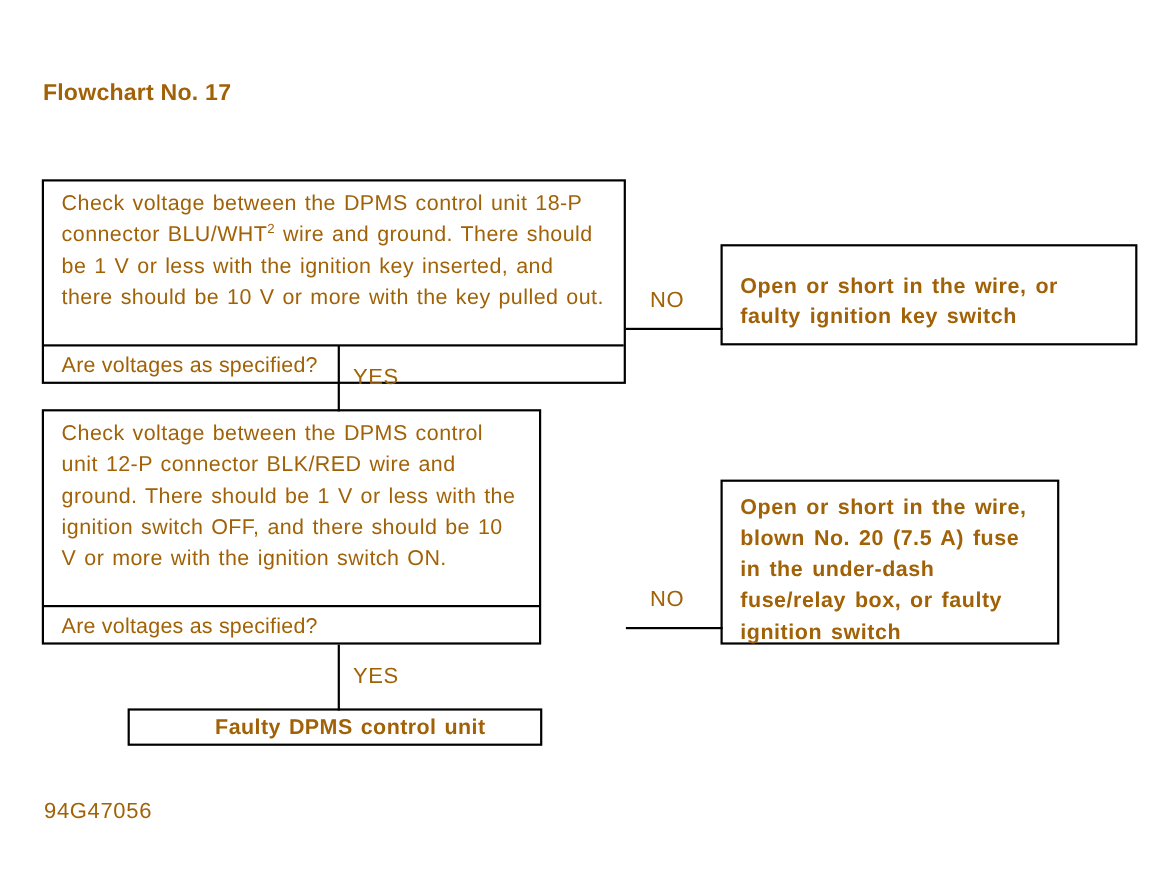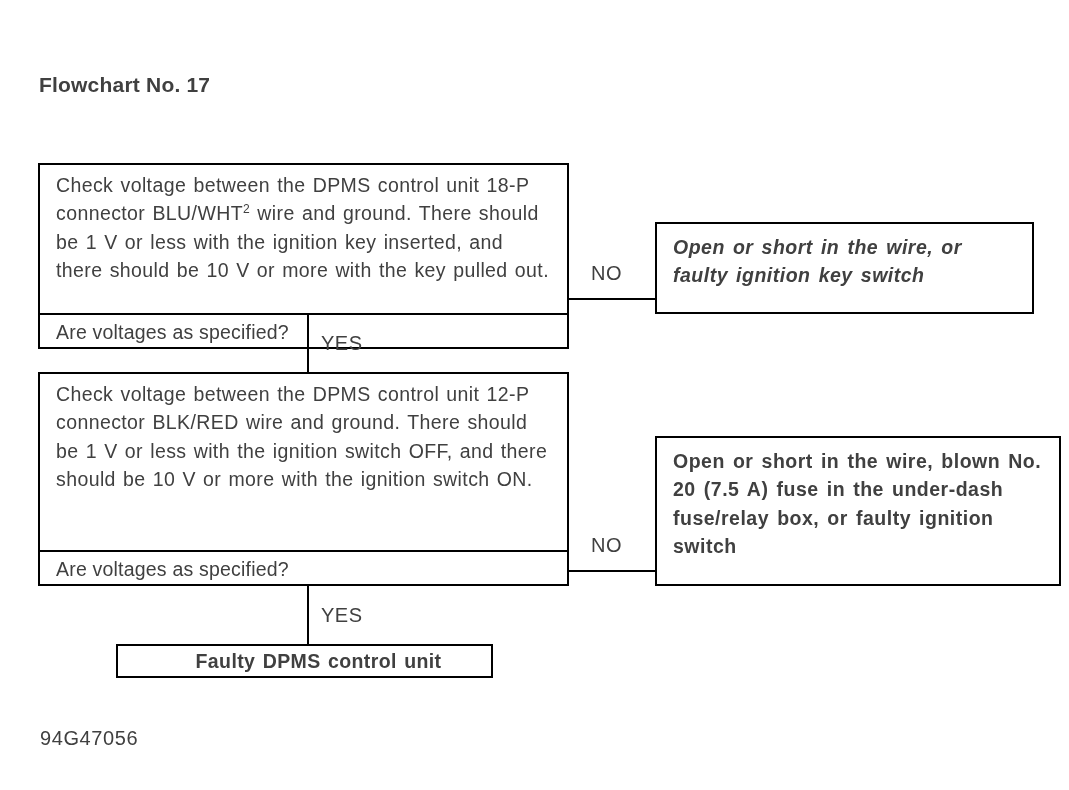--- a/index.html
+++ b/index.html
@@ -6,21 +6,21 @@
     margin: 0;
     padding: 0;
     background: #ffffff;
   }
   #page {
     position: relative;
     width: 1069px;
     height: 790px;
     background: #ffffff;
     font-family: "Liberation Sans", sans-serif;
-    color: #404040;
+    color: #a16207;
     overflow: hidden;
   }
 
   
   #chart-title {
     position: absolute;
     left: 39px;
     top: 73px;
     font-size: 21px;
     font-weight: bold;
@@ -58,27 +58,27 @@
   .result-box .box-body {
     font-weight: bold;
     letter-spacing: 0.5px;
     word-spacing: 2.2px;
   }
 
   
   #decision-box-1 { left: 38px;  top: 128px; width: 531px; height: 186px; margin-top: 35px; }
   #decision-box-1 .box-body { height: 138px; }
 
-  #decision-box-2 { left: 38px;  top: 372px; width: 531px; height: 214px; }
+  #decision-box-2 { left: 38px;  top: 372px; width: 454px; height: 214px; }
   #decision-box-2 .box-body { height: 166px; }
 
   #result-box-1 { left: 655px; top: 222px; width: 379px; height: 92px; }
-  #result-box-1 .box-body { padding-top: 9px; font-style: italic; }
+  #result-box-1 .box-body { padding-top: 22px; }
 
-  #result-box-2 { left: 655px; top: 436px; width: 406px; height: 150px; }
+  #result-box-2 { left: 655px; top: 436px; width: 308px; height: 150px; }
   #result-box-2 .box-body { padding-top: 9px; }
 
   #final-box {
     left: 116px; top: 644px; width: 377px; height: 34px;
     display: flex; align-items: center; justify-content: center;
   }
   #final-box .final-label {
     font-size: 19.5px;
     font-weight: bold;
     letter-spacing: 0.4px;

